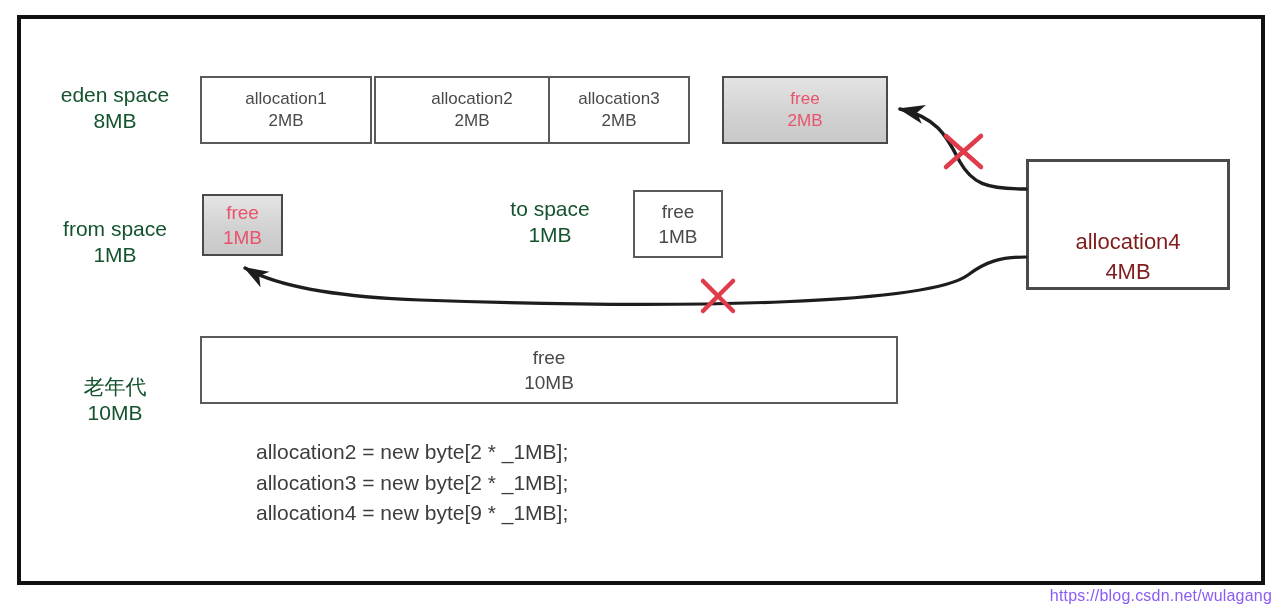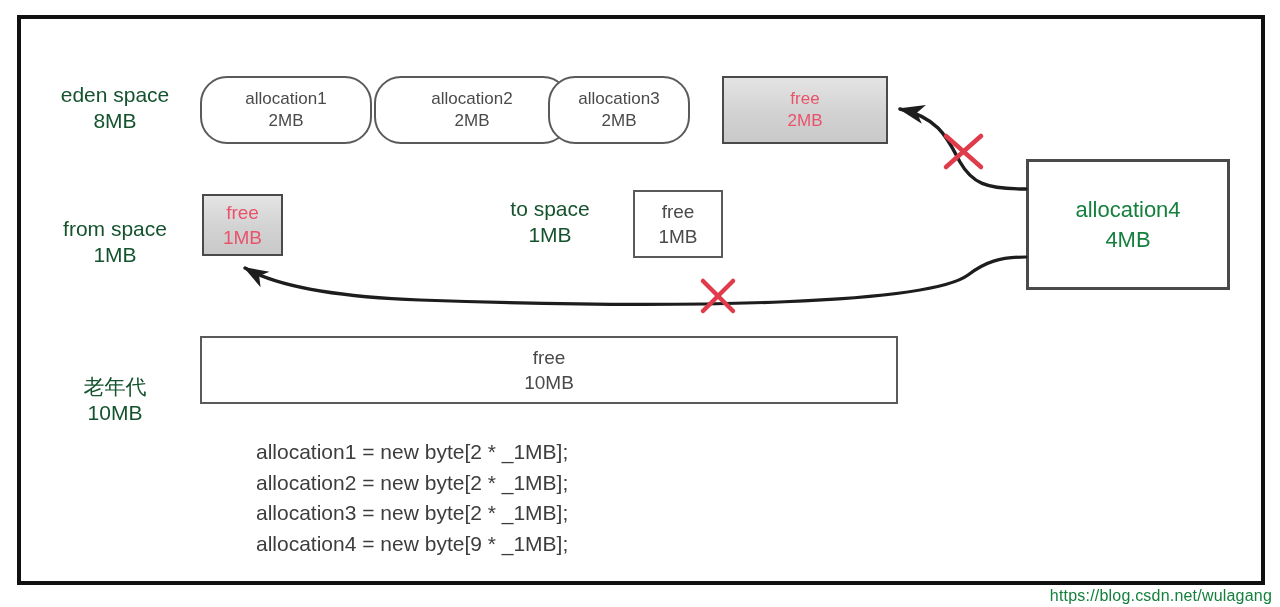--- a/index.html
+++ b/index.html
@@ -63,37 +63,37 @@
 
   .cell.free-shaded {
     background: linear-gradient(180deg, #e4e4e4 0%, #d2d2d2 55%, #c9c9c9 100%);
     border-color: #4a4a4a;
   }
   .cell.red-text { color: #e8536b; }
   .cell.red-text .c1,
   .cell.red-text .c2 { color: #e8536b; }
 
   
-  .seg { border-right-width: 2px; border-radius: 27px; }
+  .seg { border-right-width: 2px; }
 
   
   #alloc4-box {
     position: absolute;
     left: 1026px;
     top: 159px;
     width: 204px;
     height: 131px;
     box-sizing: border-box;
     border: 3px solid #4a4a4a;
     background: #ffffff;
     display: flex;
     flex-direction: column;
     align-items: center;
-    justify-content: center;
-    color: #15803d;
+    justify-content: flex-end;
+    color: #7f1d1d;
     font-size: 22px;
     line-height: 30px;
   }
   #alloc4-box span { display: block; white-space: nowrap; }
 
   
   #code-block {
     position: absolute;
     left: 256px;
     top: 437px;
@@ -103,21 +103,21 @@
     white-space: nowrap;
   }
   #code-block .code-line { display: block; }
 
   
   #watermark {
     position: absolute;
     right: 8px;
     bottom: 2px;
     font-size: 16px;
-    color: #15803d;
+    color: #8b5cf6;
     letter-spacing: 0.2px;
     white-space: nowrap;
   }
 
   
   #overlay {
     position: absolute;
     left: 0;
     top: 0;
     width: 1280px;
@@ -209,21 +209,20 @@
     <path d="M1026,257 C 1000,257 985,262 968,275 C 930,303 700,310 420,300
              C 340,297 280,288 245,268" fill="none" stroke="#1d1d1d" stroke-width="3.2" stroke-linecap="round" marker-end="url(#arrowhead)"></path>
 
     <g>
       <line x1="703" y1="281" x2="733" y2="311" stroke="#e03b4a" stroke-width="4.5" stroke-linecap="round"></line>
       <line x1="733" y1="281" x2="703" y2="311" stroke="#e03b4a" stroke-width="4.5" stroke-linecap="round"></line>
     </g>
   </svg>
 
   <div id="code-block">
-    <span class="code-line">allocation1 = new byte[2 * _1MB];</span>
     <span class="code-line">allocation2 = new byte[2 * _1MB];</span>
     <span class="code-line">allocation3 = new byte[2 * _1MB];</span>
     <span class="code-line">allocation4 = new byte[9 * _1MB];</span>
   </div>
 
   <div id="watermark">https://blog.csdn.net/wulagang</div>
 
 </div>
 
 </body></html>

